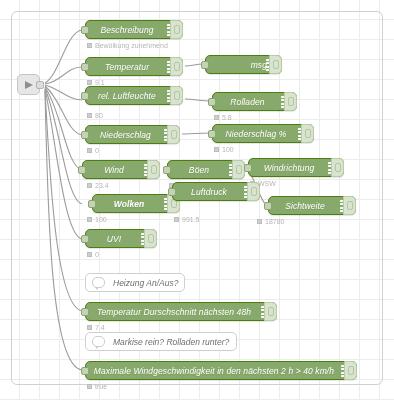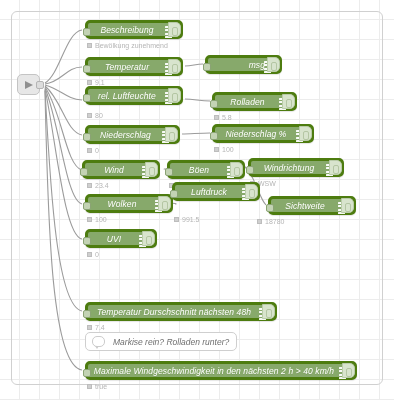--- a/index.html
+++ b/index.html
@@ -37,21 +37,21 @@
     pointer-events: none;
   }
   #wires { position: absolute; left:0; top:0; width:394px; height:400px; }
 
   
   .node {
     position: absolute;
     height: 19px;
     box-sizing: border-box;
     background: #87a96b;
-    border: 3px solid #4d7c0f;
+    border: 1px solid #4d7c0f;
     border-radius: 5px;
     display: flex;
     align-items: center;
     justify-content: center;
     box-shadow: 0 1px 1px rgba(0,0,0,.10);
   }
   .node .label {
     color: #ffffff;
     font-style: italic;
     font-size: 8.5px;
@@ -380,21 +380,21 @@
         <i></i>
         <i></i>
       </span>
     <span class="btn"></span>
   </div>
   <div class="status" style="left:250px;top:180px;">
     <span class="dot"></span>
     <span class="txt">WSW</span>
   </div>
 
-  <div class="node" style="left:85px;top:194px;width:88px;">
+  <div class="node" style="left:92px;top:194px;width:88px;font-weight:bold;">
     <span class="port-in"></span>
     <span class="label">Wolken</span>
     <span class="glyph">
         <i></i>
         <i></i>
         <i></i>
         <i></i>
       </span>
     <span class="btn"></span>
   </div>
@@ -444,20 +444,24 @@
         <i></i>
         <i></i>
       </span>
     <span class="btn"></span>
   </div>
   <div class="status" style="left:87px;top:251px;">
     <span class="dot"></span>
     <span class="txt">0</span>
   </div>
 
+  <div class="comment" style="left:85px;top:273px;width:100px;">
+    <span class="bubble"></span>
+    <span class="label">Heizung An/Aus?</span>
+  </div>
 
   <div class="node" style="left:85px;top:302px;width:192px;">
     <span class="port-in"></span>
     <span class="label">Temperatur Durschschnitt nächsten 48h</span>
     <span class="glyph">
         <i></i>
         <i></i>
         <i></i>
         <i></i>
       </span>

